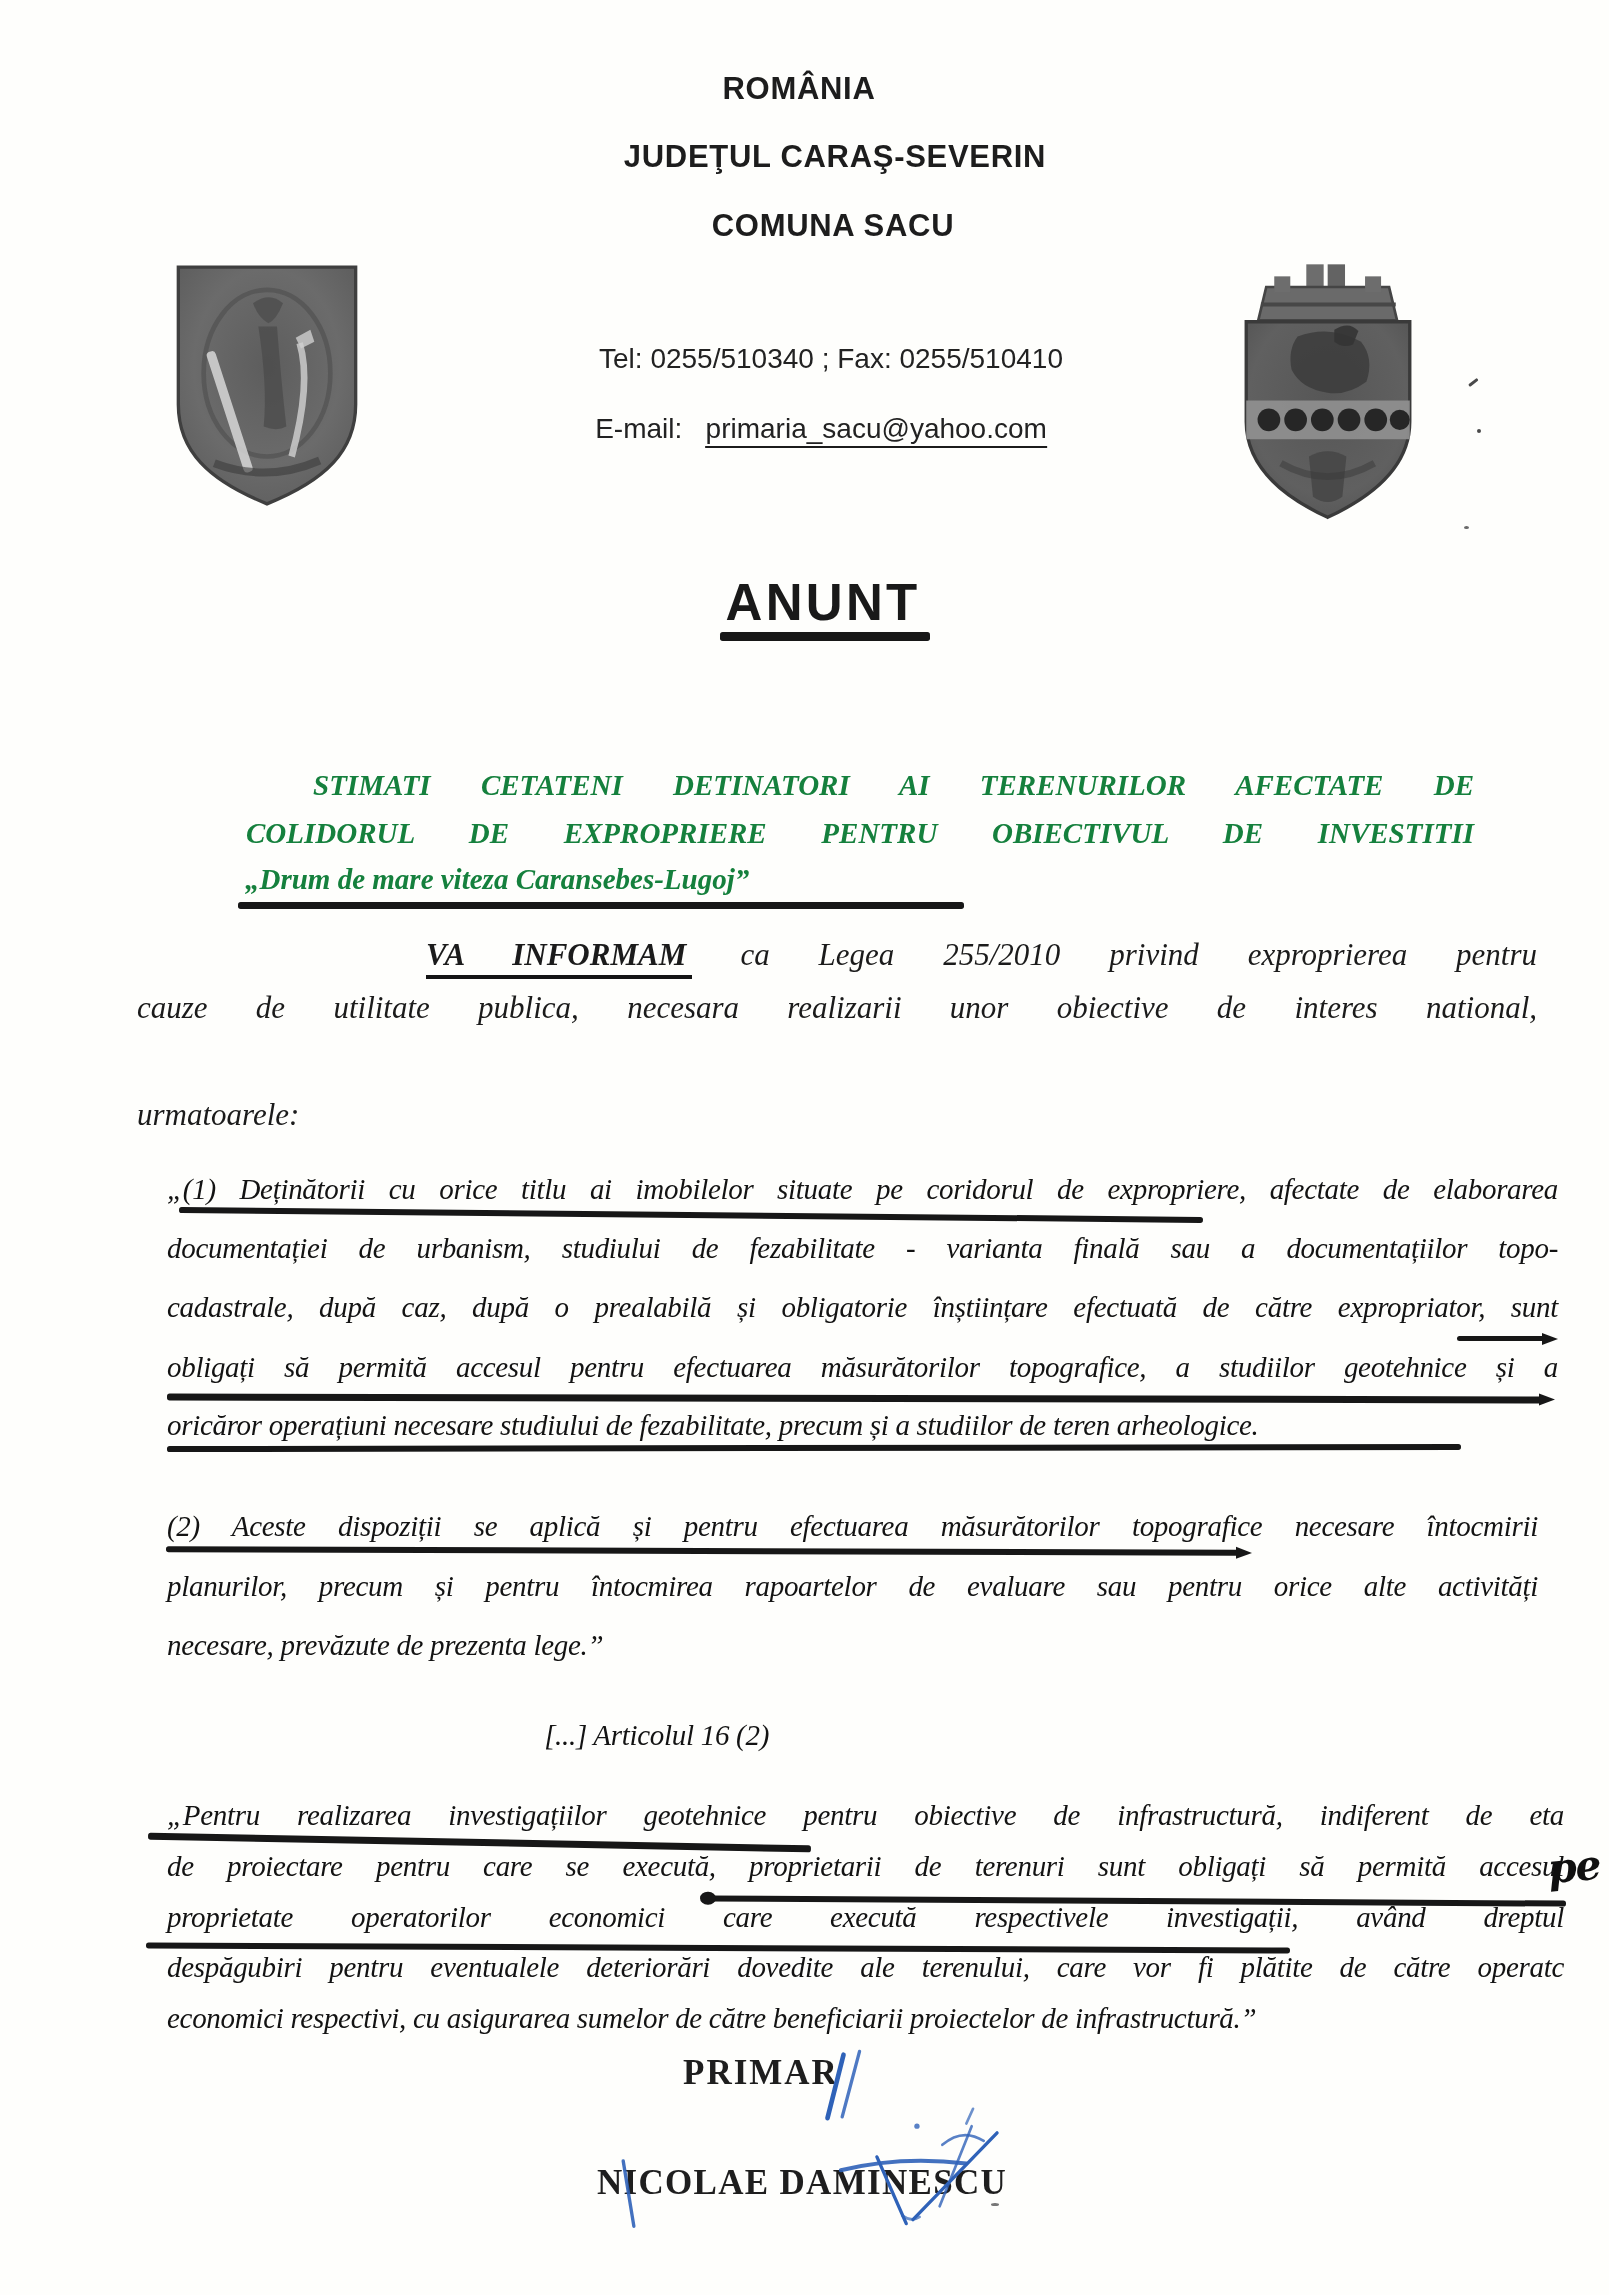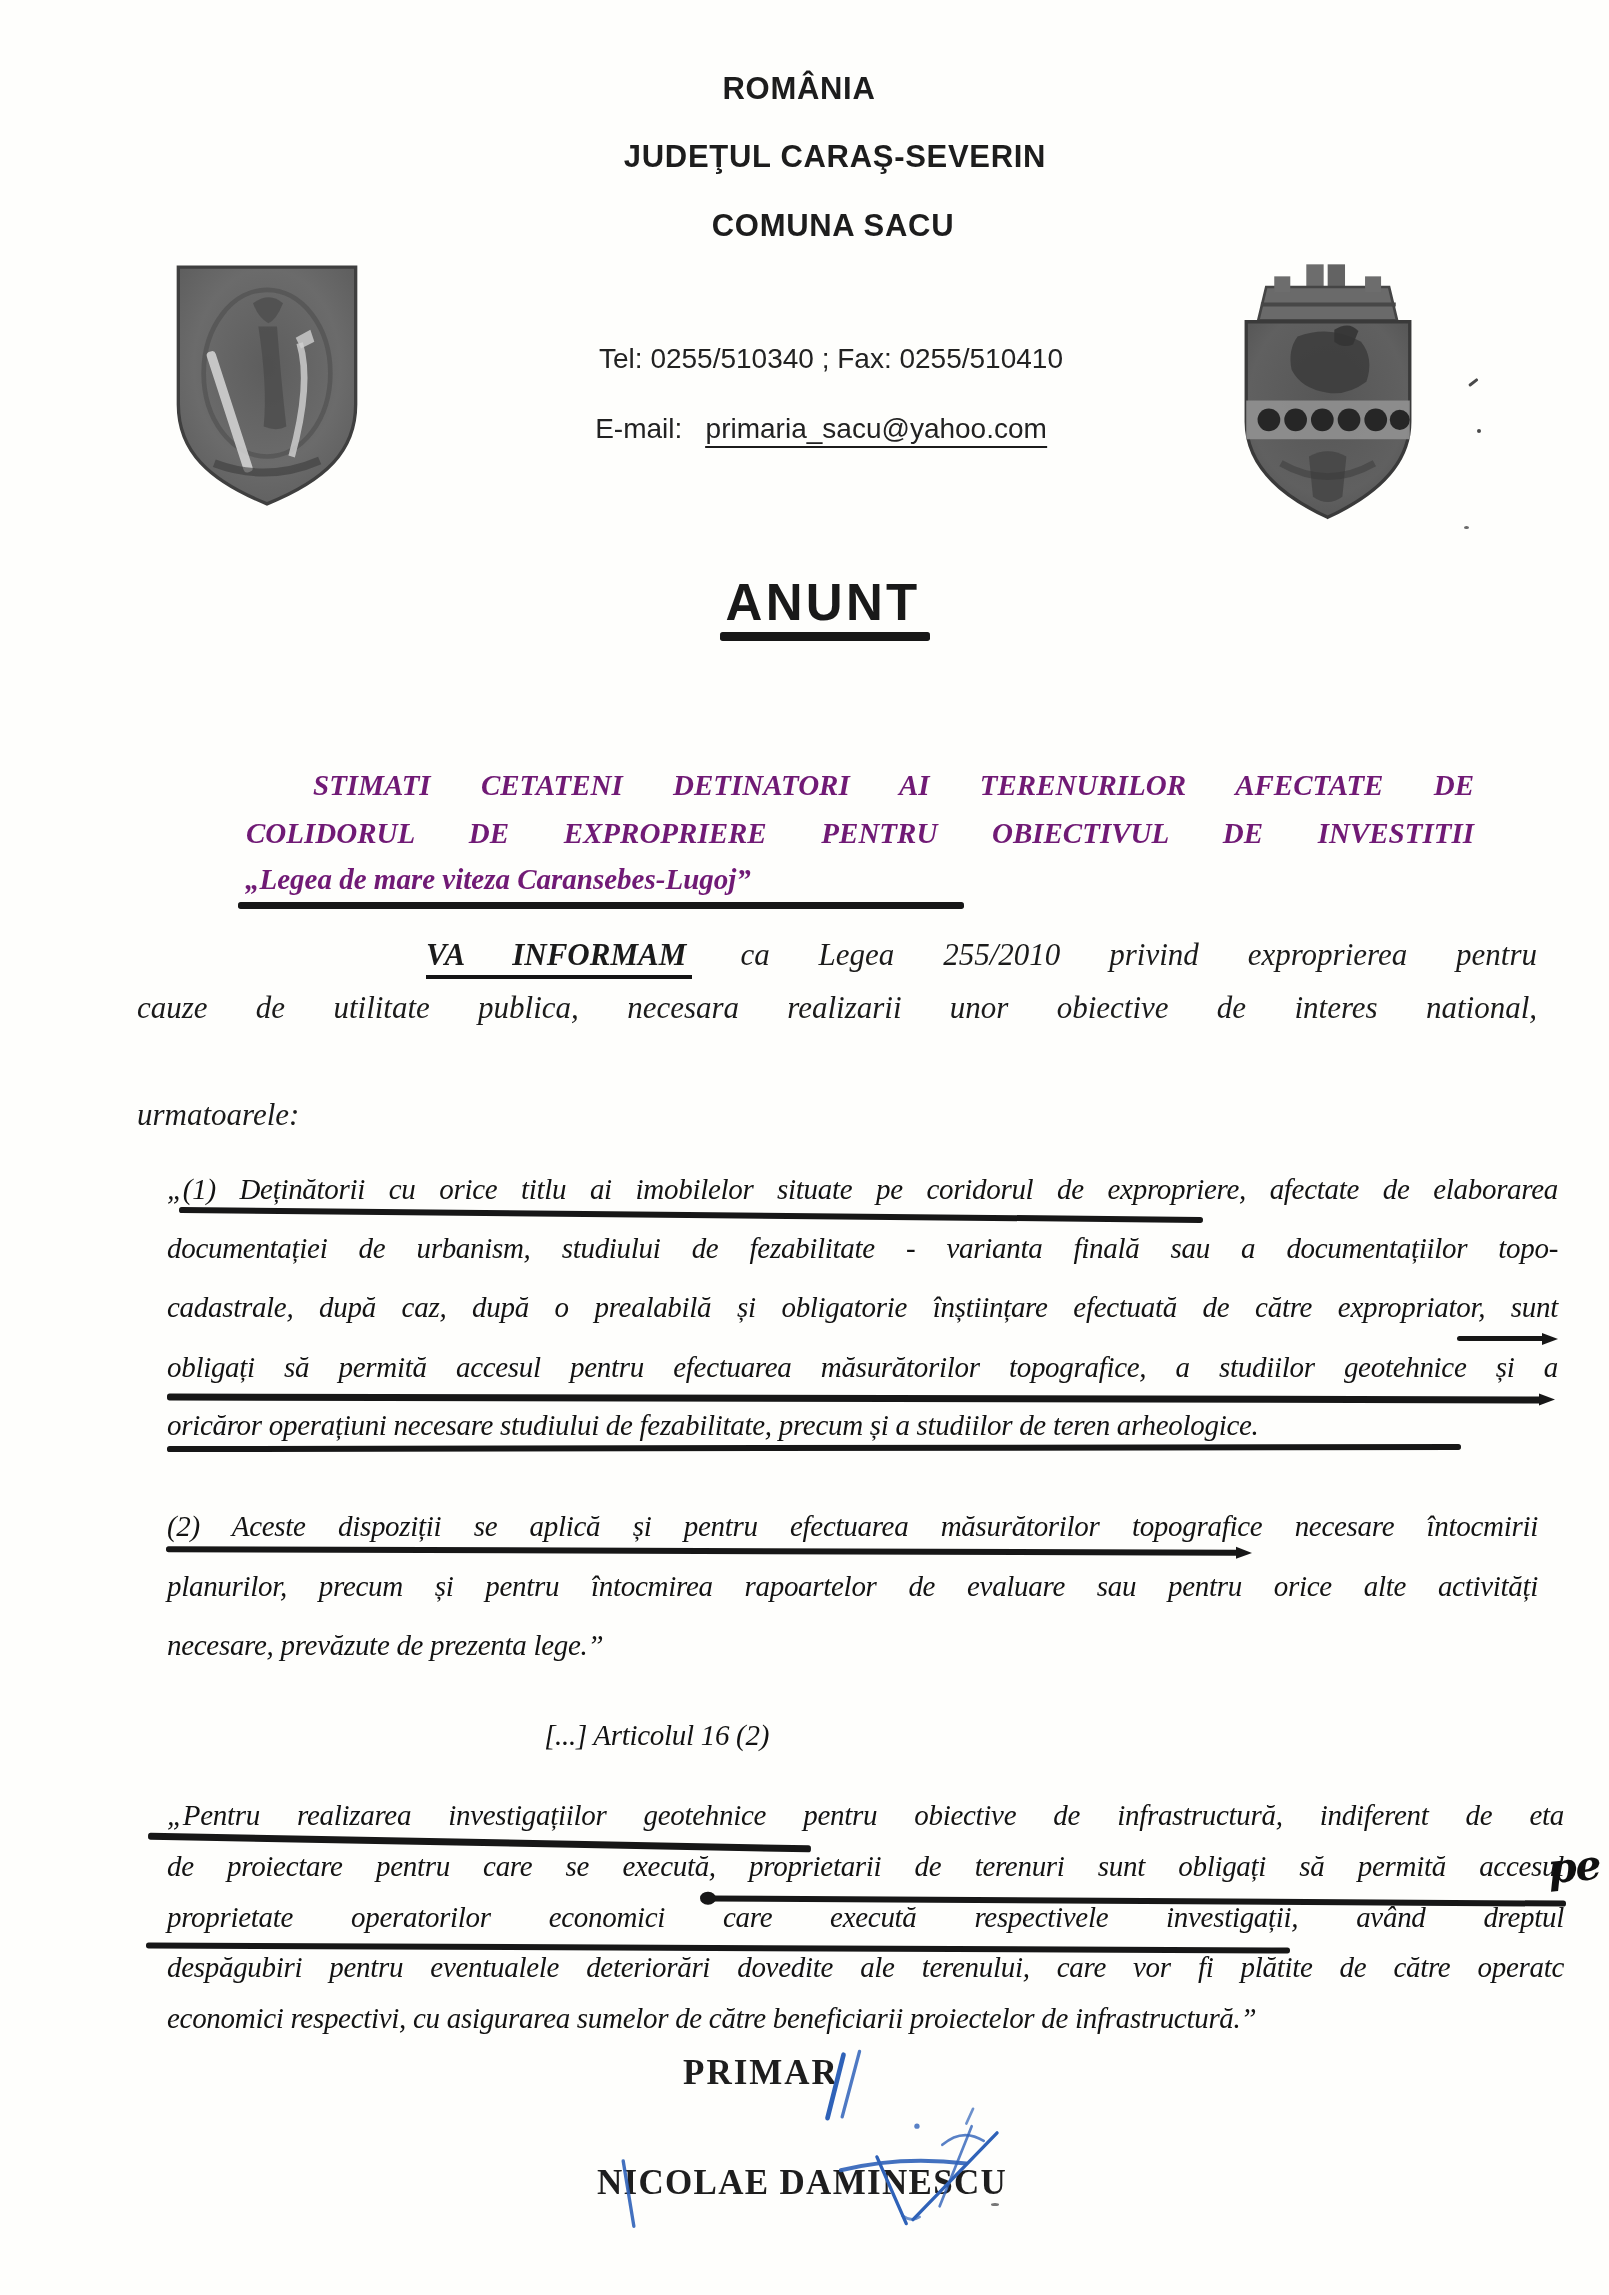--- a/index.html
+++ b/index.html
@@ -8,21 +8,21 @@
     position:relative; width:1610px; height:2295px; background:#fefefc;
     overflow:hidden; font-family:"Liberation Serif",serif; color:#161616;
     margin:0 auto;
   }
   .abs{position:absolute;}
   .sans{font-family:"Liberation Sans",sans-serif;}
   .center{transform:translateX(-50%);}
   .hdr{font-weight:bold; font-size:31px; letter-spacing:0.7px; color:#1d1d1d; white-space:nowrap;}
   .contact{font-size:28px; color:#222; white-space:nowrap;}
   .title{font-weight:bold; font-size:51px; letter-spacing:3.3px; color:#191919;}
-  .salut{font-style:italic; font-weight:bold; font-size:29px; color:#701a75; line-height:1.15;}
+  .salut{font-style:italic; font-weight:bold; font-size:29px; color:#15803d; line-height:1.15;}
   .intro{font-style:italic; font-size:31px; color:#1b1b1b; line-height:1.15;}
   .quote{font-style:italic; font-size:29px; color:#131313; line-height:1.12; letter-spacing:-0.3px;}
   .just{text-align:justify; text-align-last:justify;}
   .emph{font-weight:bold; border-bottom:4px solid #141414; padding-bottom:2.7px; padding-right:5.3px;}
   .em-under{border-bottom:2.7px solid #1b1b1b; padding-bottom:2px;text-align:right;}
   .pen{position:absolute; background:#171717; border-radius:2.7px;}
   .pen.arrow::after{
     content:''; position:absolute; right:-13.4px; top:50%; transform:translateY(-50%);
     border-left:16px solid #171717; border-top:6.7px solid transparent; border-bottom:6.7px solid transparent;
   }
@@ -108,21 +108,21 @@
     <span>E-mail:</span>
     <span>&nbsp;</span>
     <span class="em-under">primaria_sacu@yahoo.com</span>
   </div>
 
   <div class="abs sans title center" style="left:823px; top:573px;">ANUNT</div>
   <div class="pen" style="left:720px; top:632px; width:210px; height:8.7px;"></div>
 
   <div class="abs salut just" style="left:246px; top:769px; width:1228px; text-indent:67px;">STIMATI CETATENI DETINATORI AI TERENURILOR AFECTATE DE</div>
   <div class="abs salut just" style="left:246px; top:817px; width:1228px;">COLIDORUL DE EXPROPRIERE PENTRU OBIECTIVUL DE INVESTITII</div>
-  <div class="abs salut" style="left:245px; top:863px; width:1228px;">„Legea de mare viteza Caransebes-Lugoj”</div>
+  <div class="abs salut" style="left:245px; top:863px; width:1228px;">„Drum de mare viteza Caransebes-Lugoj”</div>
   <div class="pen" style="left:238px; top:902px; width:726px; height:6.7px;"></div>
 
   <div class="abs intro just" style="left:137px; top:937px; width:1400px; text-indent:289px;">
     <span class="emph">VA INFORMAM</span><span> ca Legea 255/2010 privind exproprierea pentru</span>
   </div>
   <div class="abs intro just" style="left:137px; top:990px; width:1400px;">cauze de utilitate publica, necesara realizarii unor obiective de interes national,</div>
   <div class="abs intro" style="left:137px; top:1097px; width:1400px;font-style:italic;">urmatoarele:</div>
 
   <div class="abs quote just" style="left:167px; top:1173px; width:1391px;">„(1) Deținătorii cu orice titlu ai imobilelor situate pe coridorul de expropriere, afectate de elaborarea</div>
   <div class="abs quote just" style="left:167px; top:1232px; width:1391px;">documentației de urbanism, studiului de fezabilitate - varianta finală sau a documentațiilor topo-</div>

